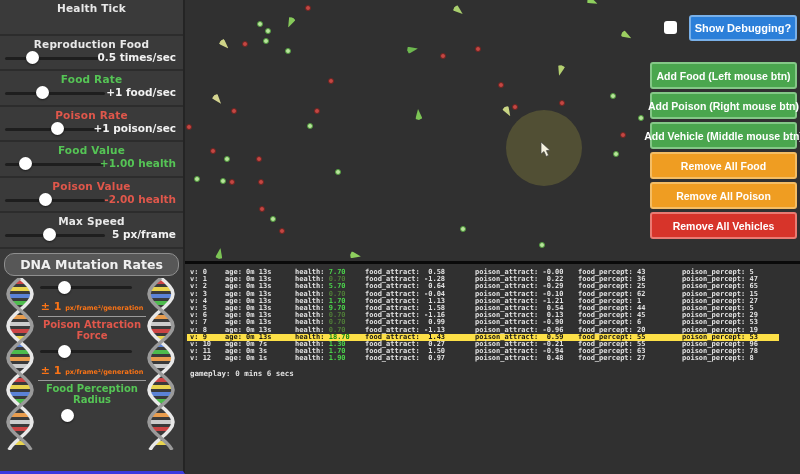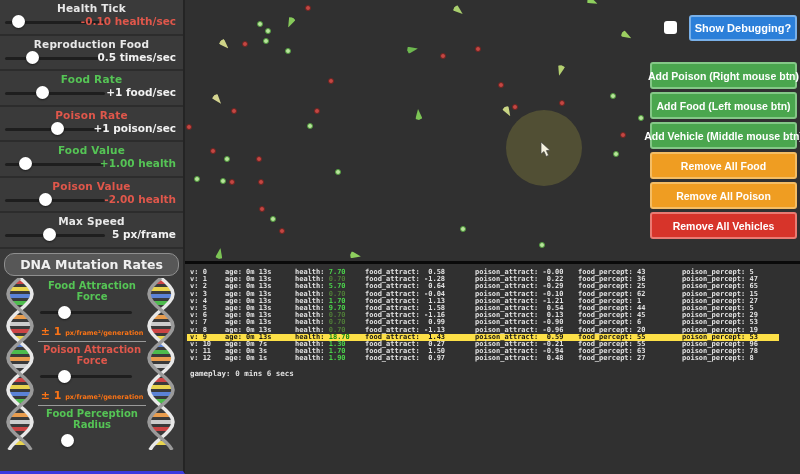--- a/index.html
+++ b/index.html
@@ -78,25 +78,20 @@
 </style>
 </head>
 <body>
 
 <div id="app">
 
   <div id="sidebar">
     <div id="slider-groups">
         <div class="slider-group">
           <div class="slider-label" style="color: rgb(232, 232, 232);">Health Tick</div>
-          <div class="slider-row">
-            <div class="slider-track"></div>
-            <div class="slider-handle" style="left: 11.5px;"></div>
-            <div class="slider-value" style="color: rgb(224, 87, 75);">-0.10 health/sec</div>
-          </div>
         </div>
         <div class="slider-group">
           <div class="slider-label" style="color: rgb(232, 232, 232);">Reproduction Food</div>
           <div class="slider-row">
             <div class="slider-track"></div>
             <div class="slider-handle" style="left: 25.5px;"></div>
             <div class="slider-value" style="color: rgb(242, 242, 242);">0.5 times/sec</div>
           </div>
         </div>
         <div class="slider-group">
@@ -185,21 +180,20 @@
           <line x1="12.3" y1="123" x2="23.7" y2="123" stroke="#4dbb4d" stroke-width="4"></line>
           <line x1="27.3" y1="137" x2="8.7" y2="137" stroke="#e89c4d" stroke-width="4"></line>
           <line x1="30.0" y1="144" x2="6.0" y2="144" stroke="#cccccc" stroke-width="4"></line>
           <line x1="27.3" y1="151" x2="8.7" y2="151" stroke="#cc4444" stroke-width="4"></line>
           <line x1="12.3" y1="165" x2="23.7" y2="165" stroke="#e8d44d" stroke-width="4"></line>
           <path d="M18.0,0 L22.6,4 L26.5,8 L29.1,12 L30.0,16 L29.1,20 L26.5,24 L22.6,28 L18.0,32 L13.4,36 L9.5,40 L6.9,44 L6.0,48 L6.9,52 L9.5,56 L13.4,60 L18.0,64 L22.6,68 L26.5,72 L29.1,76 L30.0,80 L29.1,84 L26.5,88 L22.6,92 L18.0,96 L13.4,100 L9.5,104 L6.9,108 L6.0,112 L6.9,116 L9.5,120 L13.4,124 L18.0,128 L22.6,132 L26.5,136 L29.1,140 L30.0,144 L29.1,148 L26.5,152 L22.6,156 L18.0,160 L13.4,164 L9.5,168 L6.9,172 " fill="none" stroke="#e8e8e8" stroke-width="3.5"></path>
           <path d="M18.0,0 L13.4,4 L9.5,8 L6.9,12 L6.0,16 L6.9,20 L9.5,24 L13.4,28 L18.0,32 L22.6,36 L26.5,40 L29.1,44 L30.0,48 L29.1,52 L26.5,56 L22.6,60 L18.0,64 L13.4,68 L9.5,72 L6.9,76 L6.0,80 L6.9,84 L9.5,88 L13.4,92 L18.0,96 L22.6,100 L26.5,104 L29.1,108 L30.0,112 L29.1,116 L26.5,120 L22.6,124 L18.0,128 L13.4,132 L9.5,136 L6.9,140 L6.0,144 L6.9,148 L9.5,152 L13.4,156 L18.0,160 L22.6,164 L26.5,168 L29.1,172 " fill="none" stroke="#9a9a9a" stroke-width="3.5"></path>
         </svg>
       <div id="dna-sliders">
           <div class="dna-group">
-            <div class="dna-label" style="color: rgb(85, 196, 85);">Food Attraction Force</div>
             <div class="dna-slider-row">
               <div class="dna-track"></div>
               <div class="slider-handle" style="left: 20.34px;"></div>
             </div>
             <div class="dna-mut"><span class="big">± 1 </span><span class="small">px/frame²/generation</span></div>
           </div>
           <div class="dna-group">
             <div class="dna-label" style="color: rgb(224, 87, 75);">Poison Attraction Force</div>
             <div class="dna-slider-row">
               <div class="dna-track"></div>
@@ -267,22 +261,22 @@
       <svg id="cursor" viewBox="0 0 12 16" style="left: 353px; top: 142px;">
         <polygon points="1,0 1,12 4,9.5 6.2,14.5 8.6,13.3 6.4,8.6 10,8.2" fill="#f5f2df" stroke="#444" stroke-width="0.7"></polygon>
       </svg>
     </div>
   <div id="canvas-divider"></div>
 
   <div id="right-panel">
     <div id="debug-checkbox"></div>
     <div id="debug-button">Show Debugging?</div>
     <div id="action-buttons">
+        <div class="act-btn act-green">Add Food (Left mouse btn)</div>
         <div class="act-btn act-green">Add Poison (Right mouse btn)</div>
-        <div class="act-btn act-green">Add Food (Left mouse btn)</div>
         <div class="act-btn act-green">Add Vehicle (Middle mouse btn)</div>
         <div class="act-btn act-orange">Remove All Food</div>
         <div class="act-btn act-orange">Remove All Poison</div>
         <div class="act-btn act-red">Remove All Vehicles</div>
       </div>
   </div>
 
   <div id="stats">
       <div class="stat-row">
         <span class="stat-cell c0">v: 0</span>

